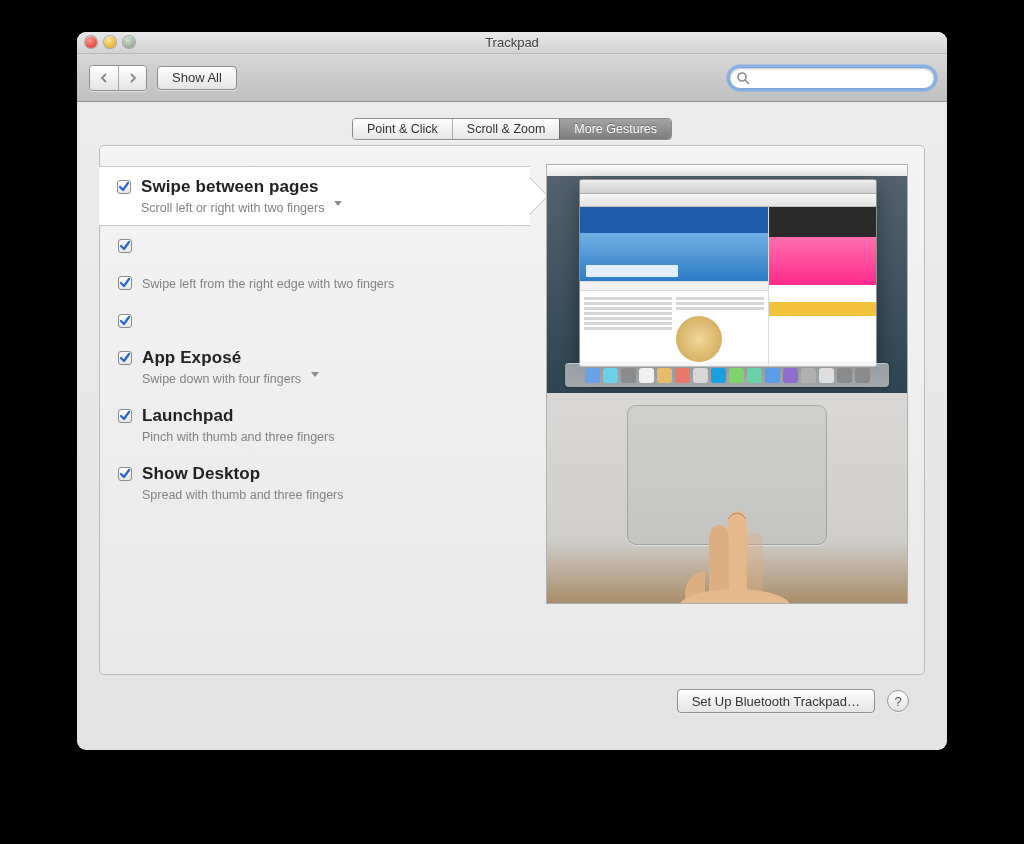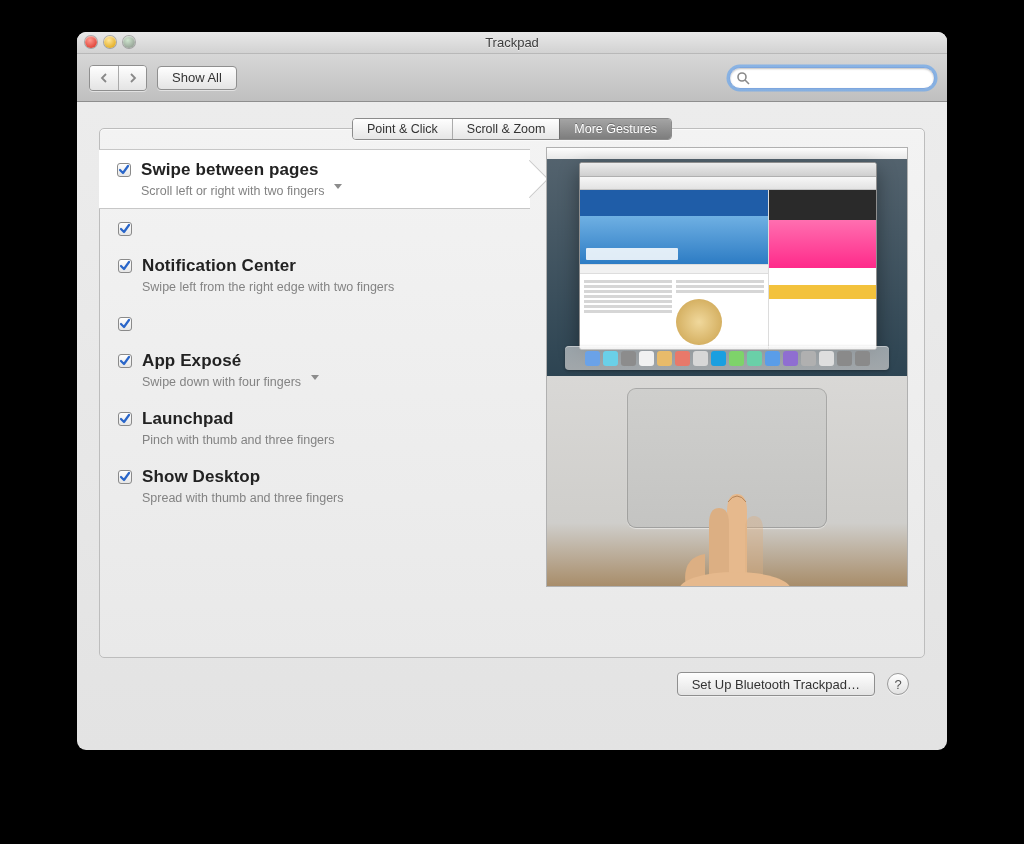--- a/index.html
+++ b/index.html
@@ -74,21 +74,21 @@
     width: 206px; height: 22px; border-radius: 11px;
     border:1px solid #7da6de;
     box-shadow: 0 0 0 2.5px rgba(112,168,234,.75), inset 0 1px 2px rgba(0,0,0,.25);
     background:#fff; padding: 0 8px 0 24px;
     font-size:12px; outline:none;
   }
   .search-wrap .mag {
     position:absolute; left:7px; top:4px; width:14px; height:14px; color:#8a8a8a;
   }
   .content {
-    padding: 26px 22px 18px;
+    padding: 43px 22px 18px;
     position:relative;
   }
   .tabs {
     position:absolute; top:16px; left:50%; transform:translateX(-50%);
     display:flex; border-radius:4px; overflow:hidden;
     border:1px solid #8b8b8b;
     box-shadow:0 1px 0 rgba(255,255,255,.5);
     z-index:5;
   }
   .tab {
@@ -292,21 +292,20 @@
               </svg>
             </div>
           </div>
           <div class="gesture">
             <div class="chk">
               <svg viewBox="0 0 12 12">
                 <path d="M2 6 L5 9 L10 2" fill="none" stroke="#2a66c9" stroke-width="2.2" stroke-linecap="round" stroke-linejoin="round"></path>
               </svg>
             </div>
             <div class="gtxt">
-              <div class="title">Notification Center</div>
               <div class="desc">
                 <span>Swipe left from the right edge with two fingers</span>
               </div>
             </div>
           </div>
           <div class="gesture">
             <div class="chk">
               <svg viewBox="0 0 12 12">
                 <path d="M2 6 L5 9 L10 2" fill="none" stroke="#2a66c9" stroke-width="2.2" stroke-linecap="round" stroke-linejoin="round"></path>
               </svg>

